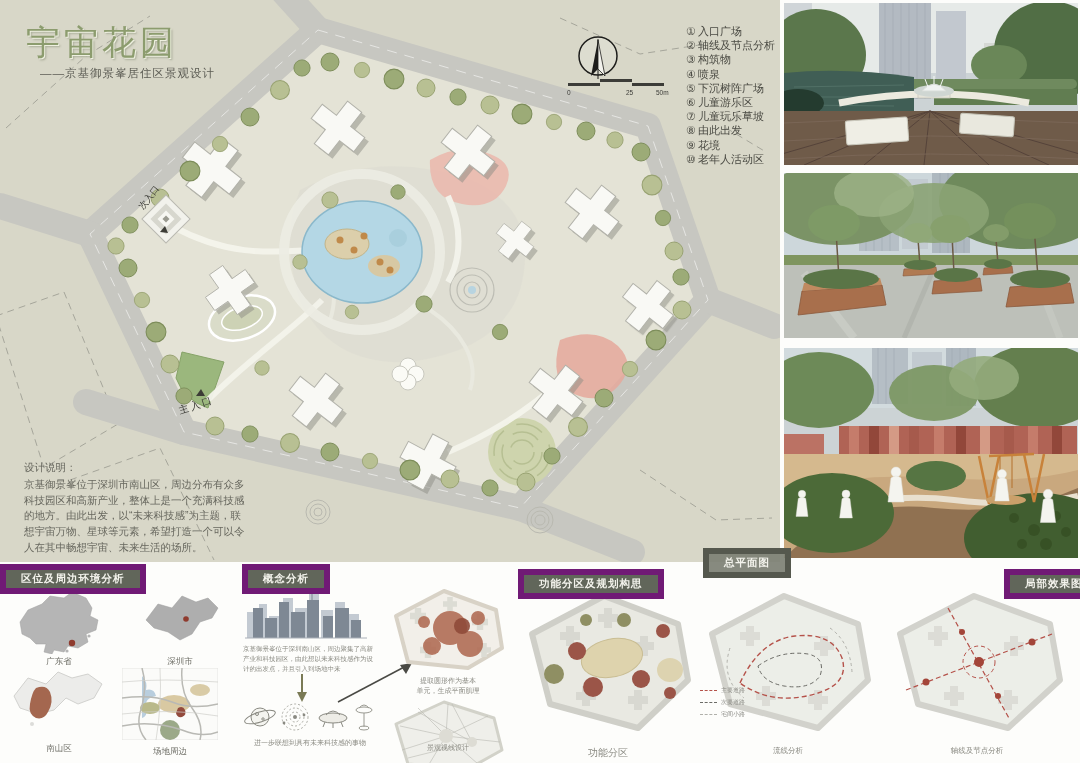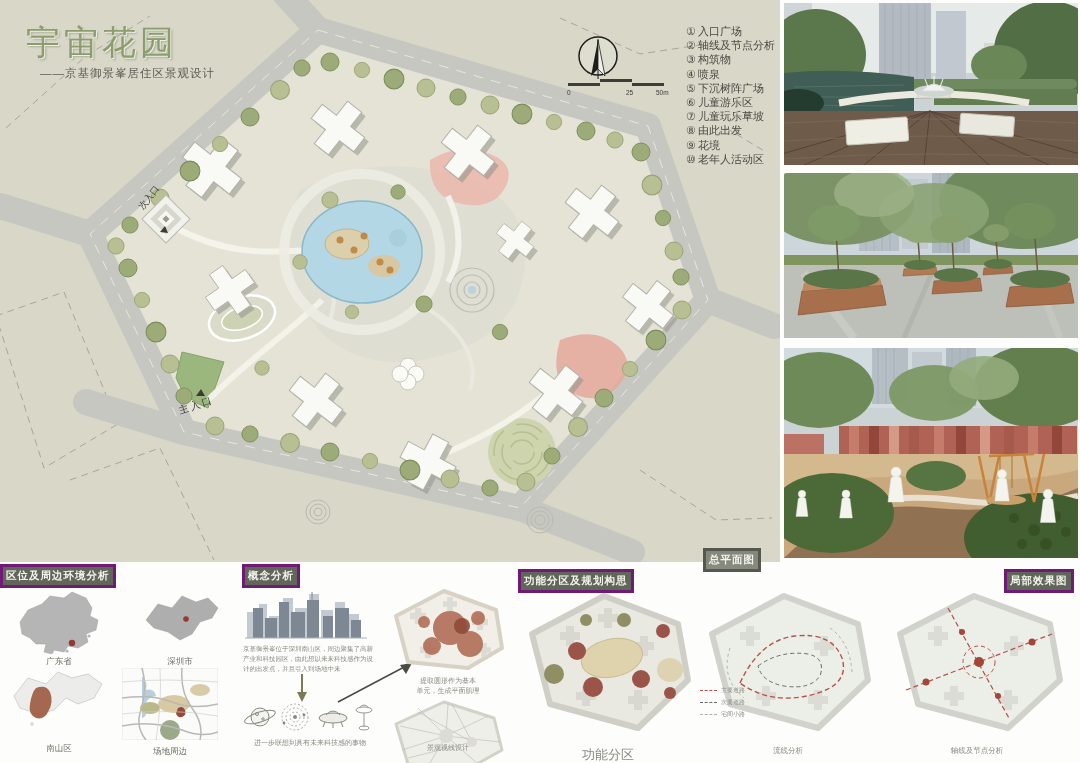--- a/index.html
+++ b/index.html
@@ -9,21 +9,21 @@
   .plan-area svg{display:block}
   .title-block{position:absolute;left:26px;top:20px;z-index:5}
   .title{font-size:34px;font-weight:normal;color:#8c9c6e;letter-spacing:4px;
          text-shadow:1px 1px 0 #eef0e0, 2px 2px 2px rgba(80,92,60,.35)}
   .subtitle{margin-left:14px;font-size:11.5px;font-weight:normal;color:#5c5c54;letter-spacing:1px}
   .legend-panel{position:absolute;left:686px;top:24px;font-size:11px;color:#4a4a43;line-height:14.2px;z-index:5}
   .lg-row .n{margin-right:2px}
   .notes{position:absolute;left:24px;top:460px;width:224px;font-size:10.5px;color:#67675e;line-height:1.5;z-index:5}
   .notes .nh{margin-bottom:1px}
   .ribbon{position:absolute;background:#61665a;color:#f3f3ec;font-size:10.5px;font-weight:bold;
-          letter-spacing:1px;padding:2px 3px;border:3px solid #701a75;z-index:6;white-space:nowrap}
+          letter-spacing:1px;padding:2px 15px;border:6px solid #701a75;z-index:6;white-space:nowrap}
   .ribbon.light{background:rgba(125,128,116,.92);border-color:#55584e}
   .right-col{position:absolute;left:780px;top:0;width:300px;height:763px;background:#fdfdfb}
   .photo{position:absolute;left:4px;width:294px;overflow:hidden;background:#ccd3d5}
   .bottom-strip{position:absolute;left:0;top:562px;width:891px;height:201px;background:#fdfdfb}
   .cap{position:absolute;font-size:8.5px;color:#6e6e66;text-align:center}
   .tinytext{position:absolute;font-size:6.5px;color:#8a8a82;line-height:1.55}
   .capline{position:absolute;font-size:7px;color:#8a8a82;text-align:center;line-height:1.5}
   .flegend{position:absolute;z-index:4}
   .flw{display:flex;align-items:center;gap:4px;font-size:6px;color:#8a8a84;margin-bottom:3px}
   .dash{width:17px;height:0;border-top:1.2px dashed #b5524a}
@@ -268,20 +268,24 @@
     <div class="lg-row"><span class="n">③</span><span>构筑物</span></div>
     <div class="lg-row"><span class="n">④</span><span>喷泉</span></div>
     <div class="lg-row"><span class="n">⑤</span><span>下沉树阵广场</span></div>
     <div class="lg-row"><span class="n">⑥</span><span>儿童游乐区</span></div>
     <div class="lg-row"><span class="n">⑦</span><span>儿童玩乐草坡</span></div>
     <div class="lg-row"><span class="n">⑧</span><span>由此出发</span></div>
     <div class="lg-row"><span class="n">⑨</span><span>花境</span></div>
     <div class="lg-row"><span class="n">⑩</span><span>老年人活动区</span></div>
   </div>
 
+  <div class="notes">
+    <div class="nh">设计说明：</div>
+    <div>京基御景峯位于深圳市南山区，周边分布有众多科技园区和高新产业，整体上是一个充满科技感的地方。由此出发，以“未来科技感”为主题，联想宇宙万物、星球等元素，希望打造一个可以令人在其中畅想宇宙、未来生活的场所。</div>
+  </div>
 
   <div class="ribbon light" style="left:703px;top:548px">总平面图</div>
 
   <div class="right-col">
 
     <div class="photo" style="top:3px;height:162px">
       <svg width="294" height="162" viewBox="0 0 294 162">
         <rect width="294" height="70" fill="#e6eae8"></rect>
         <rect x="0" y="0" width="28" height="62" fill="#c6ccd2" opacity=".7"></rect>
         <rect x="95" y="0" width="52" height="96" fill="#b3bac2"></rect>
@@ -654,21 +658,21 @@
           <circle cx="143" cy="43" r="7"></circle>
         <circle cx="121" cy="91" r="9"></circle>
           <circle cx="150" cy="105" r="6"></circle>
       </g>
       <g fill="#8f8f63">
         <circle cx="34" cy="86" r="10"></circle>
           <circle cx="104" cy="32" r="7"></circle>
           <circle cx="66" cy="32" r="6"></circle>
       </g>
     </svg>
-    <div class="cap" style="left:520px;top:184px;width:176px;color:#8a8a82;font-size:13px">功能分区</div>
+    <div class="cap" style="left:520px;top:184px;width:176px;color:#8a8a82;font-size:10px">功能分区</div>
 
     <svg style="position:absolute;left:700px;top:26px" width="176" height="152" viewBox="0 0 176 152">
       <path d="M84,8 L158,36 L168,92 L118,140 L30,116 L12,46 Z" fill="#eceee8" stroke="#d2d2cc" stroke-width="6" stroke-linejoin="round"></path>
       <g fill="#dcdcd6">
         <path transform="translate(50,48)" d="M-4,-10 h8 v6 h6 v8 h-6 v6 h-8 v-6 h-6 v-8 h6 z"></path>
         <path transform="translate(124,58)" d="M-4,-10 h8 v6 h6 v8 h-6 v6 h-8 v-6 h-6 v-8 h6 z"></path>
         <path transform="translate(66,108)" d="M-4,-10 h8 v6 h6 v8 h-6 v6 h-8 v-6 h-6 v-8 h6 z"></path>
         <path transform="translate(118,112)" d="M-4,-10 h8 v6 h6 v8 h-6 v6 h-8 v-6 h-6 v-8 h6 z"></path>
       </g>
       <path d="M40,95 Q60,52 95,48 Q132,44 142,70 Q150,96 115,106 Q72,118 40,95 Z" fill="none" stroke="#b5524a" stroke-width="1.4" stroke-dasharray="5,3"></path>

